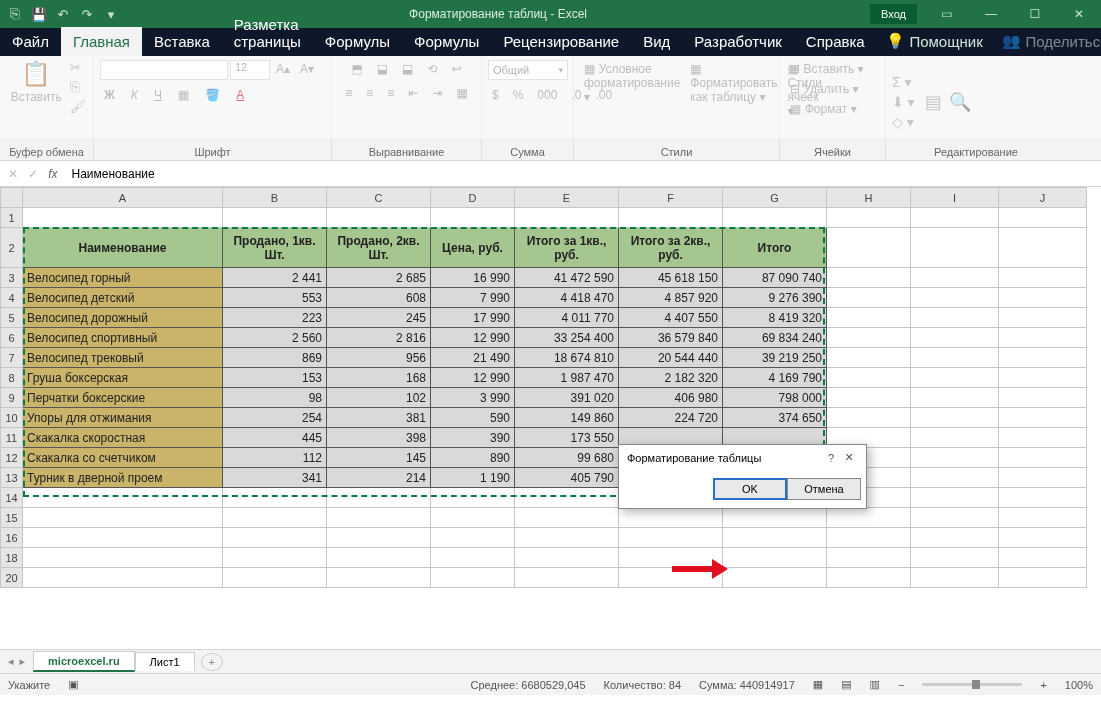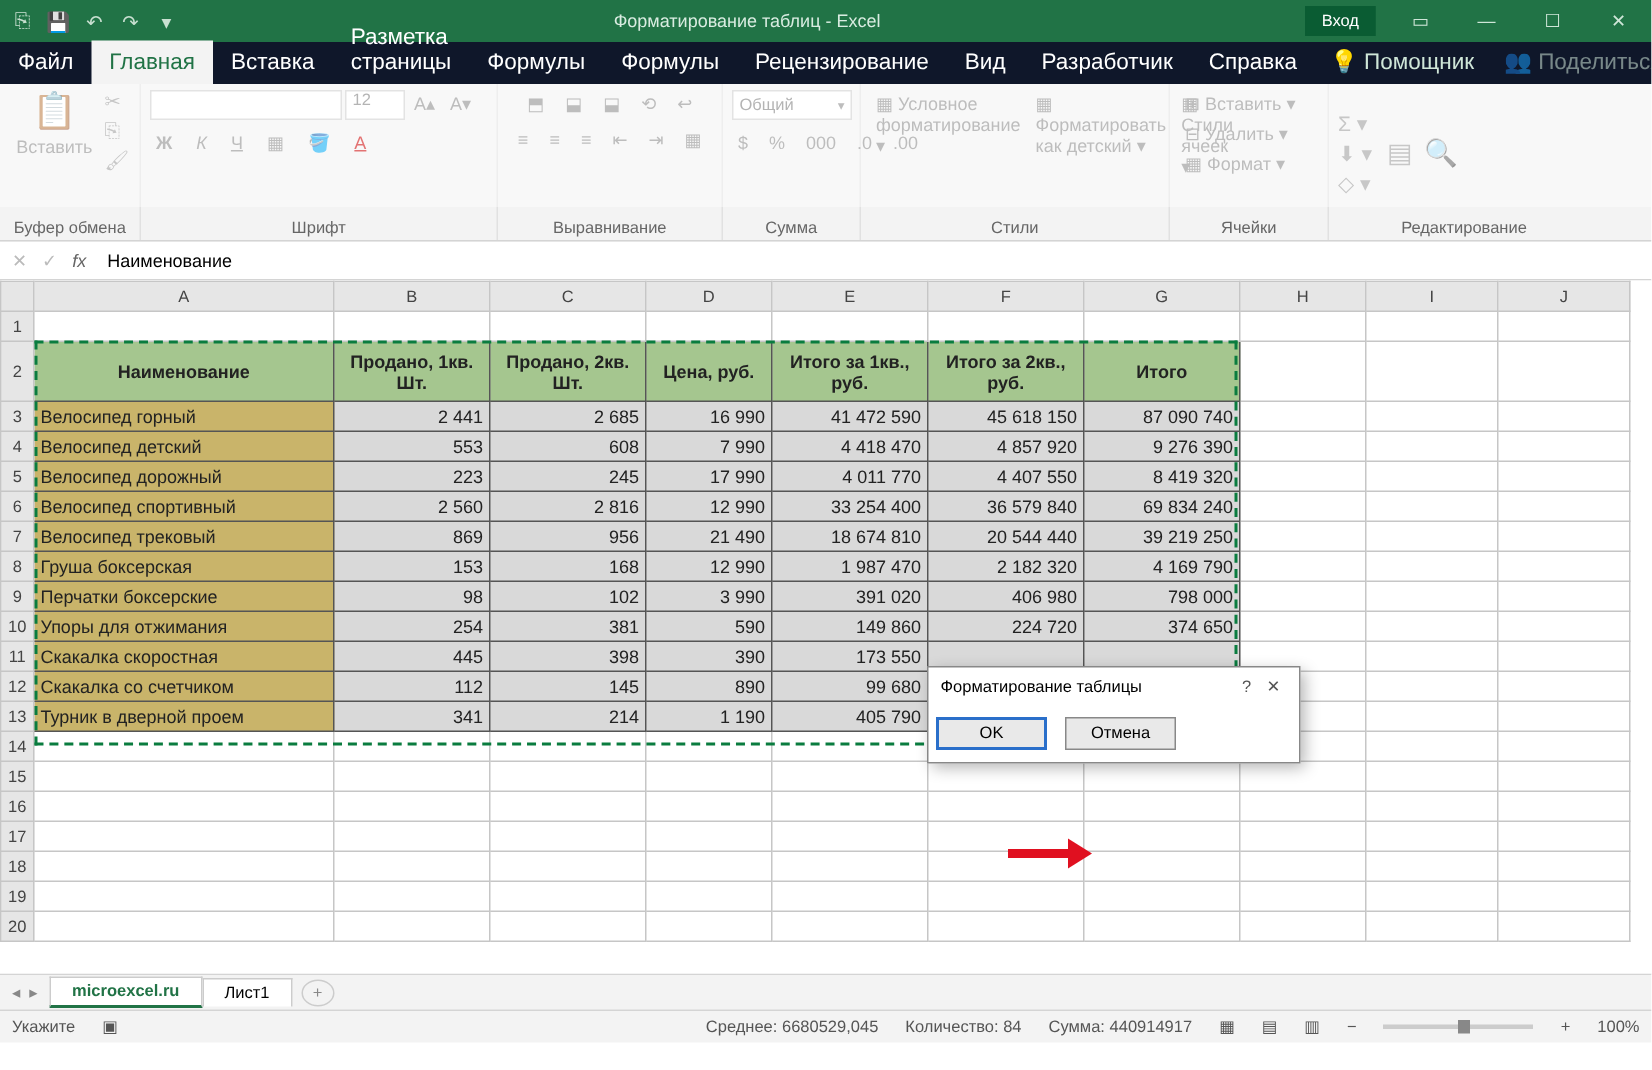--- a/index.html
+++ b/index.html
@@ -67,21 +67,21 @@
 
 .dialog { position: absolute; left: 618px; top: 444px; width: 249px; background: #fff; border: 1px solid #888; box-shadow: 3px 3px 10px rgba(0,0,0,.3); font-size: 11px; }
 .dialog .dlg-title { display: flex; align-items: center; padding: 6px 8px; }
 .dialog .dlg-title .t { flex: 1; }
 .dialog .dlg-title .help, .dialog .dlg-title .close { width: 18px; text-align: center; cursor: pointer; color: #555; }
 .dialog .dlg-body { padding: 8px 10px 12px; }
 .dialog .field { border: 1px solid #888; padding: 2px 4px; display: flex; align-items: center; margin: 4px 0 8px; }
 .dialog .field input { border: none; outline: none; flex: 1; font-size: 11px; font-family: inherit; }
 .dialog .field .range-btn { width: 16px; text-align: center; cursor: pointer; }
 .dialog .chk { display: flex; align-items: center; gap: 4px; }
-.dialog .btns { display: flex; justify-content: flex-start; gap: 12px; padding: 8px 5px; }
+.dialog .btns { display: flex; justify-content: flex-end; gap: 0; padding: 8px 5px; }
 .dialog .btns button { width: 74px; height: 22px; font-size: 11px; border: 1px solid #888; background: #e9e9e9; cursor: pointer; }
 .dialog .btns .ok { border: 2px solid #2a6fca; }
 .dialog .highlight-box { border: 2px solid #cc202a; border-radius: 6px; padding: 4px 6px; margin-bottom: 4px; }
 .arrow { position: absolute; left: 672px; top: 559px; width: 58px; height: 20px; pointer-events:none; }
 .arrow .shaft { position:absolute; left:0; top:7px; width:42px; height:6px; background:#e01020; }
 .arrow .head { position:absolute; left:40px; top:0; width:0; height:0; border-left:16px solid #e01020; border-top:10px solid transparent; border-bottom:10px solid transparent; }
 .dim { opacity: .55; }
 </style>
 </head>
 <body>
@@ -198,21 +198,21 @@
         <span class="rb-btn">.0</span>
         <span class="rb-btn">.00</span>
       </div>
     </div>
     <div class="group-label">Сумма</div>
   </div>
 
   <div class="group" style="width:206px">
     <div class="group-body" style="flex-direction:row;align-items:flex-start;gap:2px;">
       <div class="rb-btn">▦ <span>Условное форматирование</span> ▾</div>
-      <div class="rb-btn">▦ <span>Форматировать как детский</span> ▾</div>
+      <div class="rb-btn">▦ <span>Форматировать как таблицу</span> ▾</div>
       <div class="rb-btn">▦ <span>Стили ячеек</span> ▾</div>
     </div>
     <div class="group-label">Стили</div>
   </div>
 
   <div class="group" style="width:106px">
     <div class="group-body" style="flex-direction:column;align-items:flex-start;gap:2px;">
       <div class="rb-btn">⊞ <span>Вставить</span> ▾</div>
       <div class="rb-btn">⊟ <span>Удалить</span> ▾</div>
       <div class="rb-btn">▦ <span>Формат</span> ▾</div>
@@ -463,47 +463,21 @@
           <td class="cell"></td>
           <td class="cell"></td>
           <td class="cell"></td>
           <td class="cell"></td>
           <td class="cell"></td>
           <td class="cell"></td>
           <td class="cell"></td>
           <td class="cell"></td>
         </tr>
         <tr>
-          <td class="rowhdr">17</td>
-          <td class="cell"></td>
-          <td class="cell"></td>
-          <td class="cell"></td>
-          <td class="cell"></td>
-          <td class="cell"></td>
-          <td class="cell"></td>
-          <td class="cell"></td>
-          <td class="cell"></td>
-          <td class="cell"></td>
-          <td class="cell"></td>
-        </tr>
-        <tr>
           <td class="rowhdr">18</td>
-          <td class="cell"></td>
-          <td class="cell"></td>
-          <td class="cell"></td>
-          <td class="cell"></td>
-          <td class="cell"></td>
-          <td class="cell"></td>
-          <td class="cell"></td>
-          <td class="cell"></td>
-          <td class="cell"></td>
-          <td class="cell"></td>
-        </tr>
-        <tr>
-          <td class="rowhdr">19</td>
           <td class="cell"></td>
           <td class="cell"></td>
           <td class="cell"></td>
           <td class="cell"></td>
           <td class="cell"></td>
           <td class="cell"></td>
           <td class="cell"></td>
           <td class="cell"></td>
           <td class="cell"></td>
           <td class="cell"></td>

